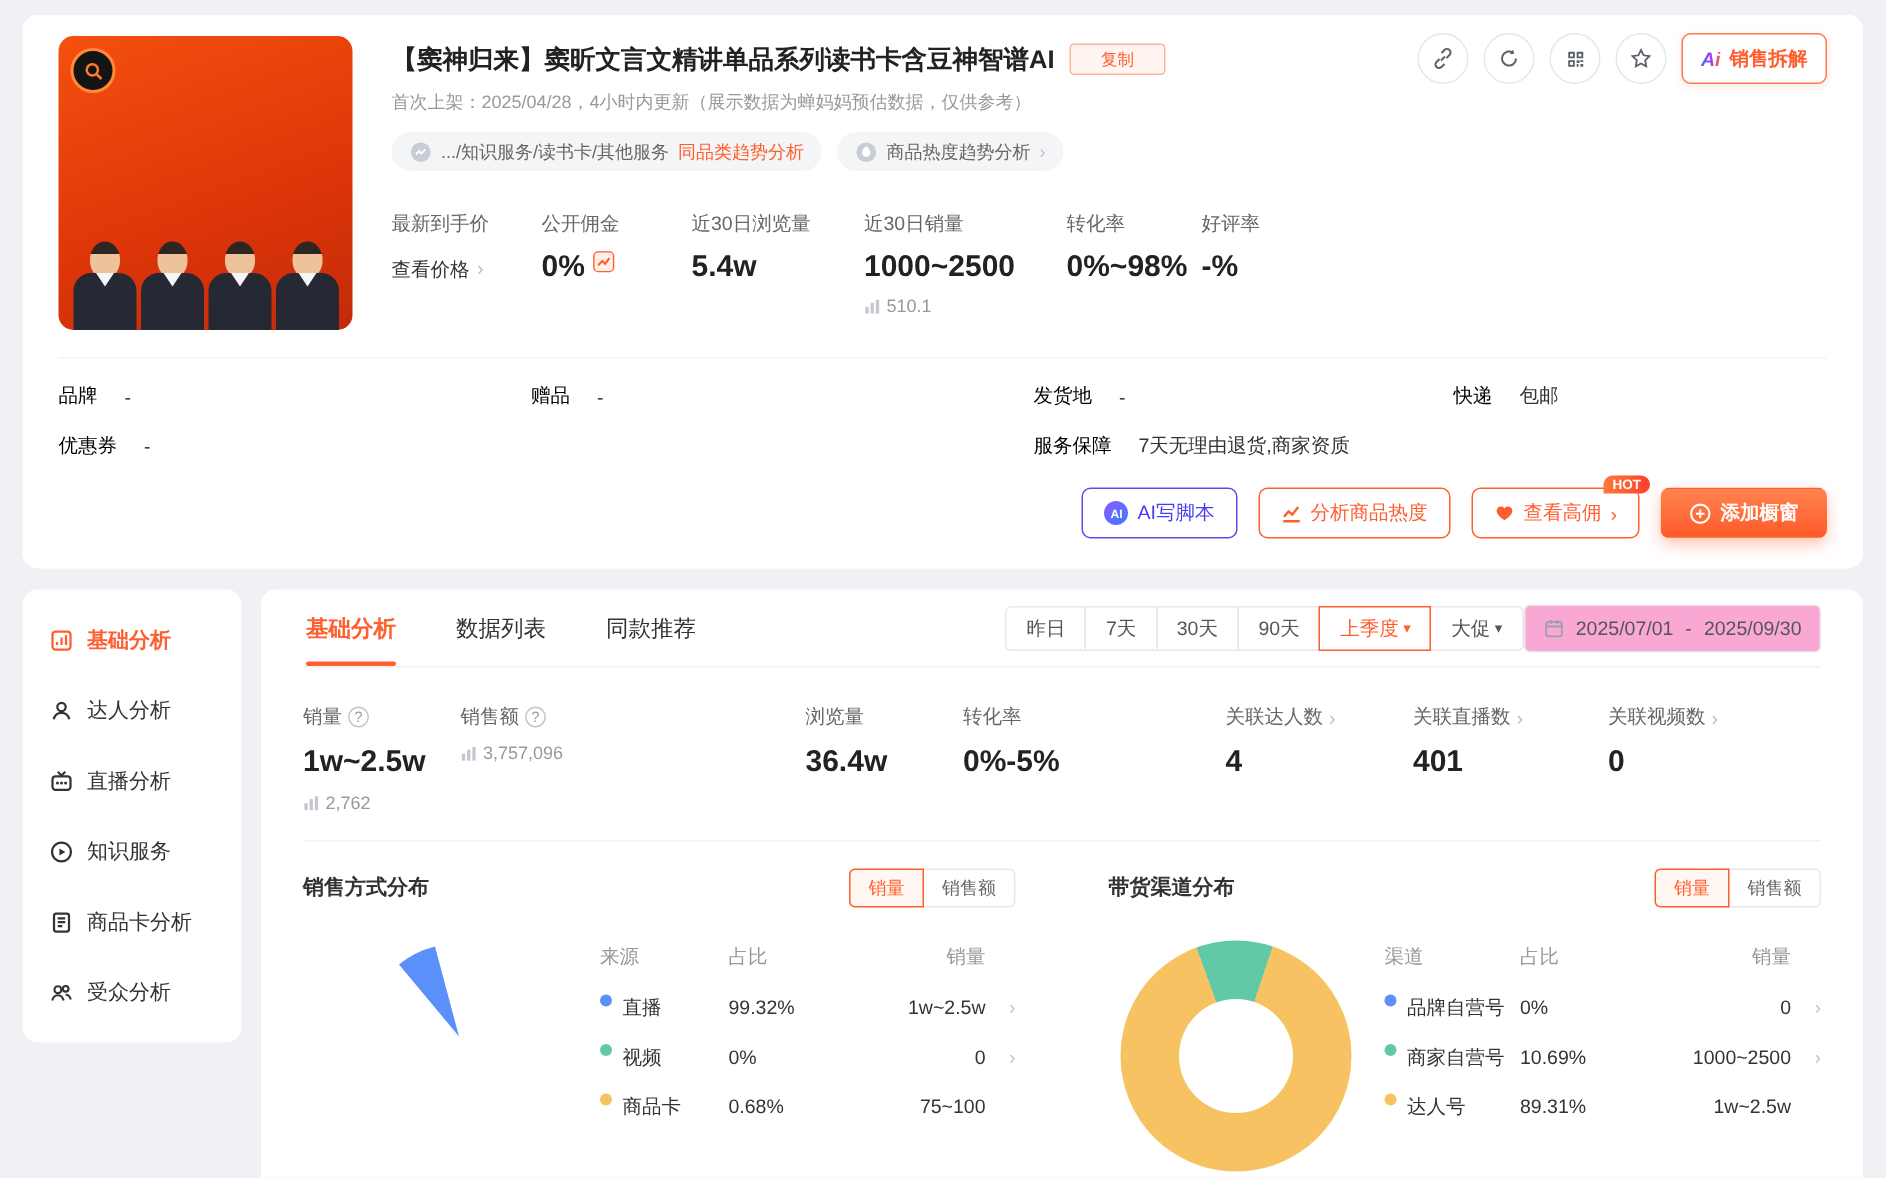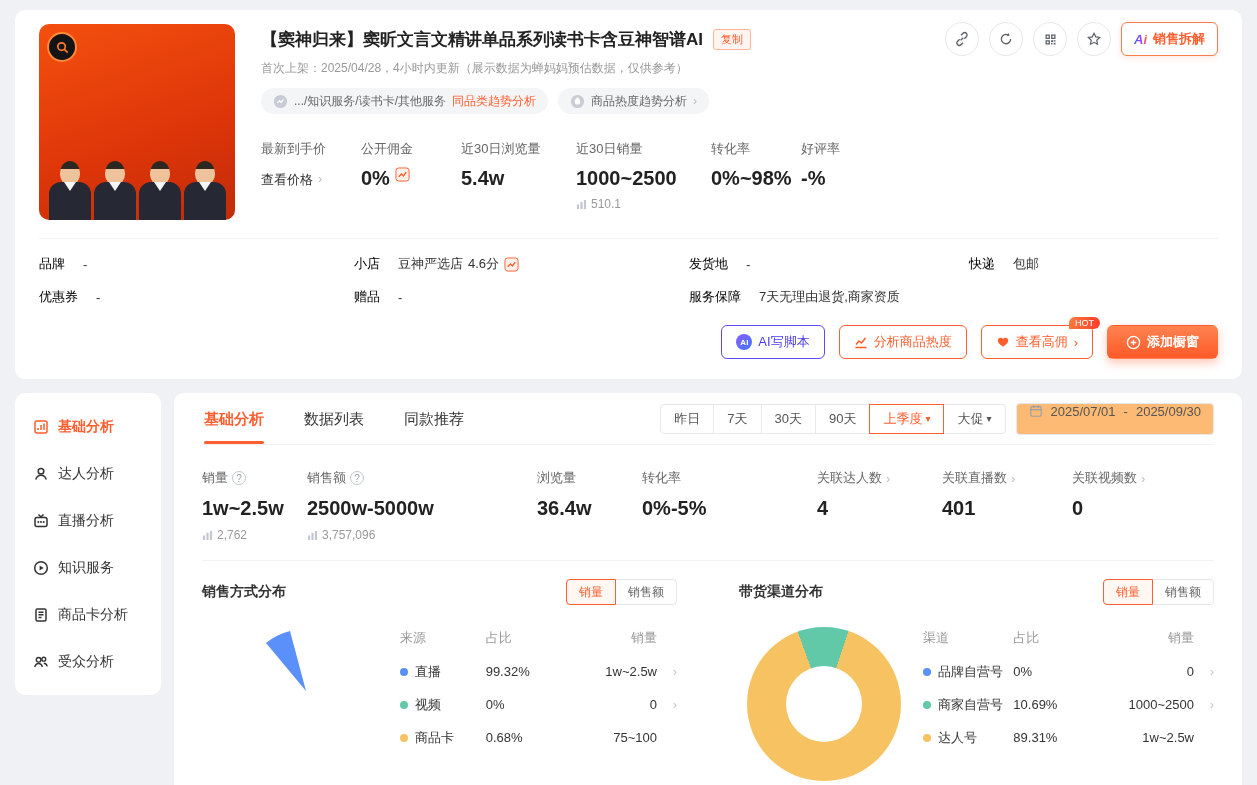--- a/index.html
+++ b/index.html
@@ -21,21 +21,21 @@
   .p-head{width:20px;height:24px;border-radius:50% 50% 45% 45%;
     background:linear-gradient(180deg,#2e2721 0 35%,#eec39c 35%)}
   .p-body{width:42px;height:38px;border-radius:12px 12px 0 0;background:#262833;margin-top:-3px;position:relative}
   .p-body::after{content:"";position:absolute;top:0;left:50%;transform:translateX(-50%);
     border:6px solid transparent;border-top:9px solid #f6f6f6}
 
   .prod-main{flex:1;margin-left:26px;min-width:0;padding-top:4px}
   .title-row{display:flex;align-items:center;gap:10px}
   .title-row h1{font-size:17px;font-weight:bold;color:#222;white-space:nowrap}
   .copy-badge{font-size:11px;color:#ff5e2e;border:1px solid #ffb59a;background:#fff4ef;
-    border-radius:3px;padding:2px 7px;cursor:pointer}
+    border-radius:3px;padding:2px 20px;cursor:pointer}
   .sub-line{margin-top:9px;color:#999;font-size:12px}
   .tags-row{margin-top:11px;display:flex;gap:10px}
   .pill{height:26px;background:#f4f5f7;border-radius:14px;display:flex;align-items:center;
     gap:6px;padding:0 12px;font-size:12px;color:#666;cursor:pointer}
   .pill .lnk{color:#ff5e2e}
   .pill .arr{color:#b9bec7}
 
   .metrics-row{margin-top:26px;display:flex}
   .metric{flex-shrink:0}
   .metric .lbl{font-size:13px;color:#666}
@@ -62,47 +62,47 @@
   .info-row .ival{color:#333;display:flex;align-items:center;gap:5px}
 
   .actions-row{margin-top:4px;display:flex;justify-content:flex-end;gap:14px}
   .a-btn{height:34px;border-radius:6px;display:flex;align-items:center;gap:6px;padding:0 14px;
     font-size:13px;background:#fff;cursor:pointer;border:1px solid transparent;position:relative}
   .btn-ai{border-color:#5a4df0;color:#4a3df0}
   .ai-ball{width:16px;height:16px;border-radius:50%;background:linear-gradient(135deg,#8a5cff,#3f7bff);
     display:inline-flex;align-items:center;justify-content:center;color:#fff;font-size:8px;font-weight:bold}
   .btn-heat,.btn-comm{border-color:#ff5e2e;color:#ff5e2e}
   .hot-tag{position:absolute;top:-9px;right:-8px;background:linear-gradient(90deg,#ff7a3c,#ff3d2a);
-    color:#fff;font-size:9px;font-weight:normal;padding:1px 6px;border-radius:8px 8px 8px 0}
+    color:#fff;font-size:9px;font-weight:bold;padding:1px 6px;border-radius:8px 8px 8px 0}
   .btn-add{background:linear-gradient(180deg,#ff8350,#ff5a28);color:#fff;font-weight:bold;padding:0 18px;
     box-shadow:0 4px 10px rgba(255,94,44,.35)}
 
   
   .bottom{display:flex;gap:13px;margin:14px 15px 0;align-items:flex-start}
   .sidebar{width:146px;background:#fff;border-radius:10px;padding:10px 0;flex-shrink:0}
   .side-item{height:47px;display:flex;align-items:center;gap:9px;padding-left:18px;font-size:14px;color:#333;cursor:pointer}
   .side-item.active{color:#ff5e2e;font-weight:bold}
   .side-item svg{flex-shrink:0}
 
   .main{flex:1;background:#fff;border-radius:10px;padding:0 28px 40px;min-width:0}
   .tabbar{display:flex;align-items:center;justify-content:space-between;border-bottom:1px solid #f0f1f3}
   .tabs{display:flex;gap:36px}
   .tab{padding:17px 2px 15px;font-size:15px;color:#333;cursor:pointer;position:relative}
   .tab.active{color:#ff5e2e;font-weight:bold}
   .tab.active::after{content:"";position:absolute;left:2px;right:2px;bottom:0;height:3px;background:#ff5e2e;border-radius:2px}
-  .filters{display:flex;align-items:center;gap:10px}
+  .filters{display:flex;align-items:center;}
   .seg{display:flex}
   .seg .f-btn{height:30px;padding:0 13px;border:1px solid #e6e7eb;background:#fff;color:#555;font-size:13px;
     margin-left:-1px;cursor:pointer;display:flex;align-items:center;gap:3px;white-space:nowrap}
   .seg .f-btn:first-child{border-radius:4px 0 0 4px;margin-left:0}
   .seg .f-btn:last-child{border-radius:0 4px 4px 0}
   .seg .f-btn.on{color:#ff5e2e;border-color:#ff5e2e;z-index:1;position:relative}
   .caret{font-size:10px;color:inherit}
-  .datebox{height:32px;border:1px solid #e6e7eb;border-radius:4px;display:flex;align-items:flex-start;gap:8px;
-    padding:0 12px;font-size:13px;color:#555;cursor:pointer;background:#fdba74}
+  .datebox{height:32px;border:1px solid #e6e7eb;border-radius:4px;display:flex;align-items:center;gap:8px;
+    padding:0 12px;font-size:13px;color:#555;cursor:pointer;background:#f9a8d4}
 
   .stats-row{display:flex;padding:24px 0 18px}
   .stat{flex-shrink:0}
   .s0{width:105px}.s1{width:230px}.s2{width:105px}.s3{width:175px}.s4{width:125px}.s5{width:130px}
   .stat .lbl{font-size:13px;color:#666;display:flex;align-items:center;gap:4px}
   .q{width:14px;height:14px;border:1px solid #c2c6cd;border-radius:50%;font-size:10px;color:#9aa0ab;
     display:inline-flex;align-items:center;justify-content:center;cursor:pointer}
   .stat .val{margin-top:10px;font-size:20px;font-weight:bold;color:#222}
   .stat .sub{margin-top:8px;font-size:12px;color:#999;display:flex;align-items:center;gap:4px}
 
@@ -122,21 +122,21 @@
   .donutbox{width:170px;height:160px;flex-shrink:0;display:flex;justify-content:center}
   .donut{width:154px;height:154px;border-radius:50%;position:relative;margin-top:6px}
   .donut .hole{position:absolute;inset:39px;background:#fff;border-radius:50%}
   .d-table{flex:1;margin-left:14px;min-width:0}
   .t-head,.t-row{display:grid;grid-template-columns:1.1fr 1fr 1.2fr 20px;align-items:center}
   .t-head{height:34px;font-size:13px;color:#999}
   .t-row{height:33px;font-size:13px;color:#333}
   .c-share{text-align:left}
   .c-sales{text-align:right}
   .c-arr{text-align:right;color:#c2c6cd;cursor:pointer}
-  .src{display:flex;align-items:center;gap:7px}
+  .src{display:flex;gap:7px}
   .dot{width:8px;height:8px;border-radius:50%;flex-shrink:0}
 </style>
 </head>
 <body>
 
 <div class="app">
 
   <div class="top-card">
     <div class="top-row">
       <div class="prod-img">
@@ -273,31 +273,20 @@
         <div class="info-row">
             <span class="ilbl">品牌</span>
             <span class="ival">-</span>
           </div>
         <div class="info-row">
             <span class="ilbl">优惠券</span>
             <span class="ival">-</span>
           </div>
       </div>
       <div class="info-col ic1">
-        <div class="info-row">
-          <span class="ilbl">小店</span>
-          <span class="ival">
-              <span>豆神严选店</span>
-            <span>4.6分</span>
-            <svg width="15" height="15" viewBox="0 0 16 16">
-                <rect x="1" y="1" width="14" height="14" rx="3" fill="#fff1ea" stroke="#ff5e2e"></rect>
-                <path d="M4 10.5l3-3 2 2 3-4" stroke="#ff5e2e" fill="none" stroke-width="1.5"></path>
-              </svg>
-          </span>
-        </div>
         <div class="info-row">
             <span class="ilbl">赠品</span>
             <span class="ival">-</span>
           </div>
       </div>
       <div class="info-col ic2">
         <div class="info-row">
             <span class="ilbl">发货地</span>
             <span class="ival">-</span>
           </div>
@@ -441,21 +430,20 @@
                 <rect x="8.6" y="1" width="2.4" height="10" fill="#c3c7cf"></rect>
               </svg>
               <span>2,762</span>
             </div>
         </div>
         <div class="stat s1">
           <div class="lbl">
               <span>销售额</span>
               <span class="q">?</span>
             </div>
-          <div class="val">2500w-5000w</div>
           <div class="sub">
               <svg width="11" height="11" viewBox="0 0 12 12">
                 <rect x="1" y="6" width="2.4" height="5" fill="#c3c7cf"></rect>
                 <rect x="4.8" y="3" width="2.4" height="8" fill="#c3c7cf"></rect>
                 <rect x="8.6" y="1" width="2.4" height="10" fill="#c3c7cf"></rect>
               </svg>
               <span>3,757,096</span>
             </div>
         </div>
         <div class="stat s2">

